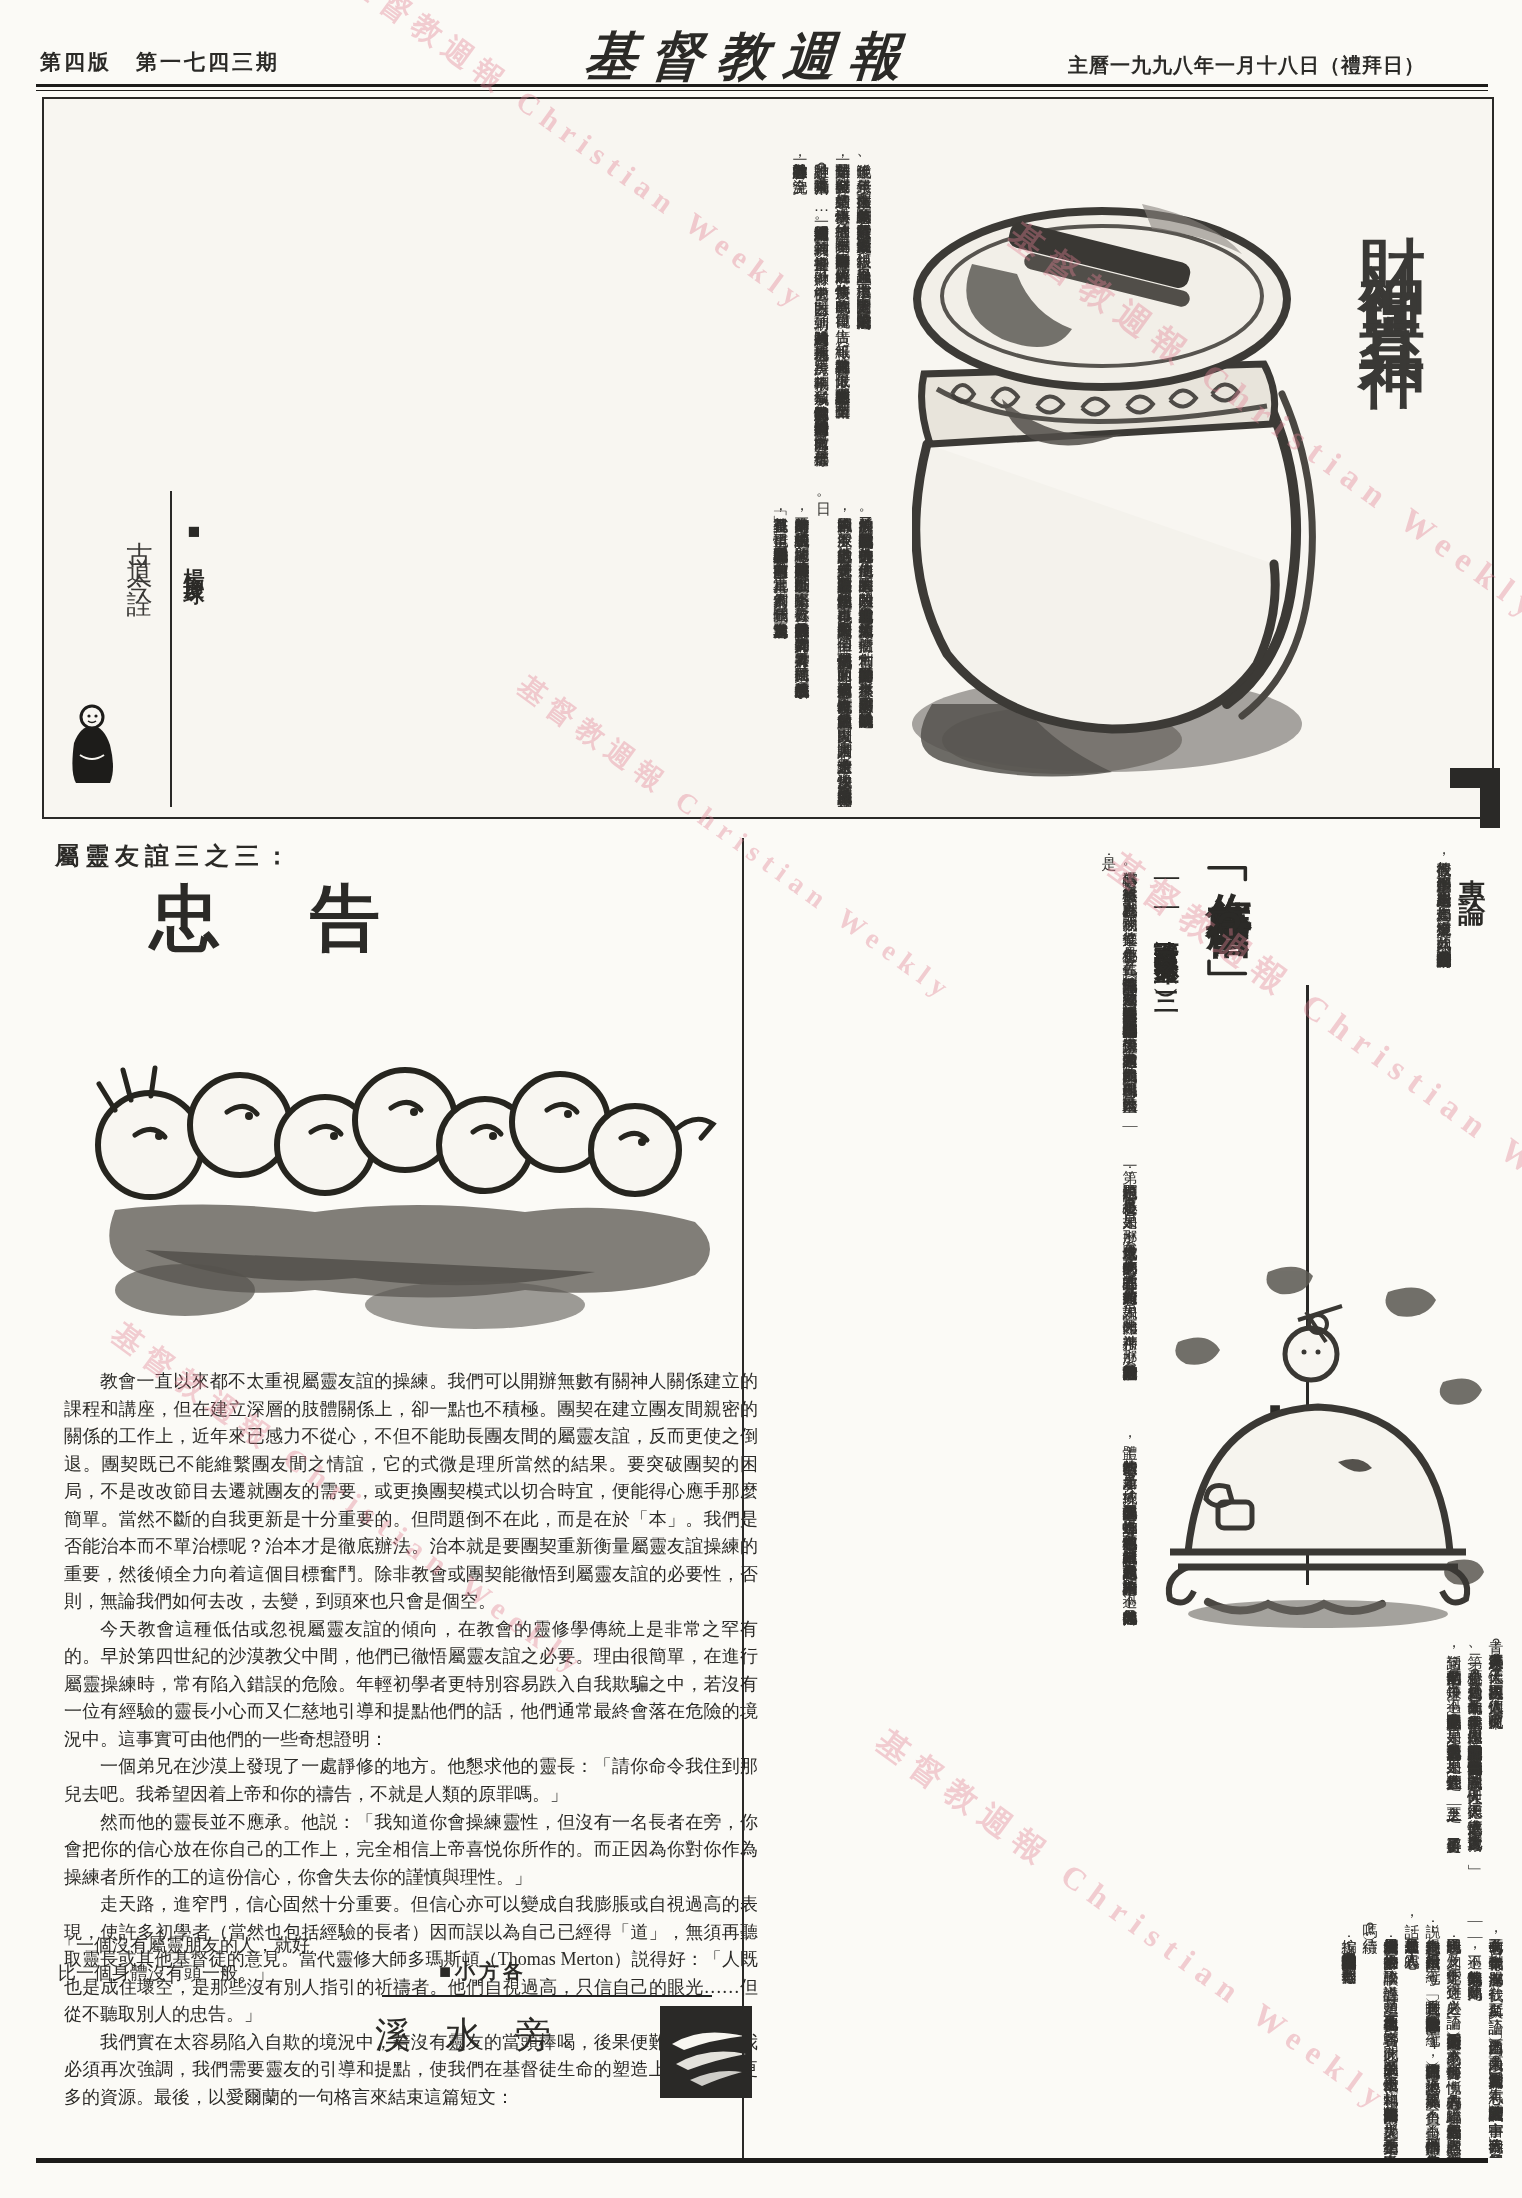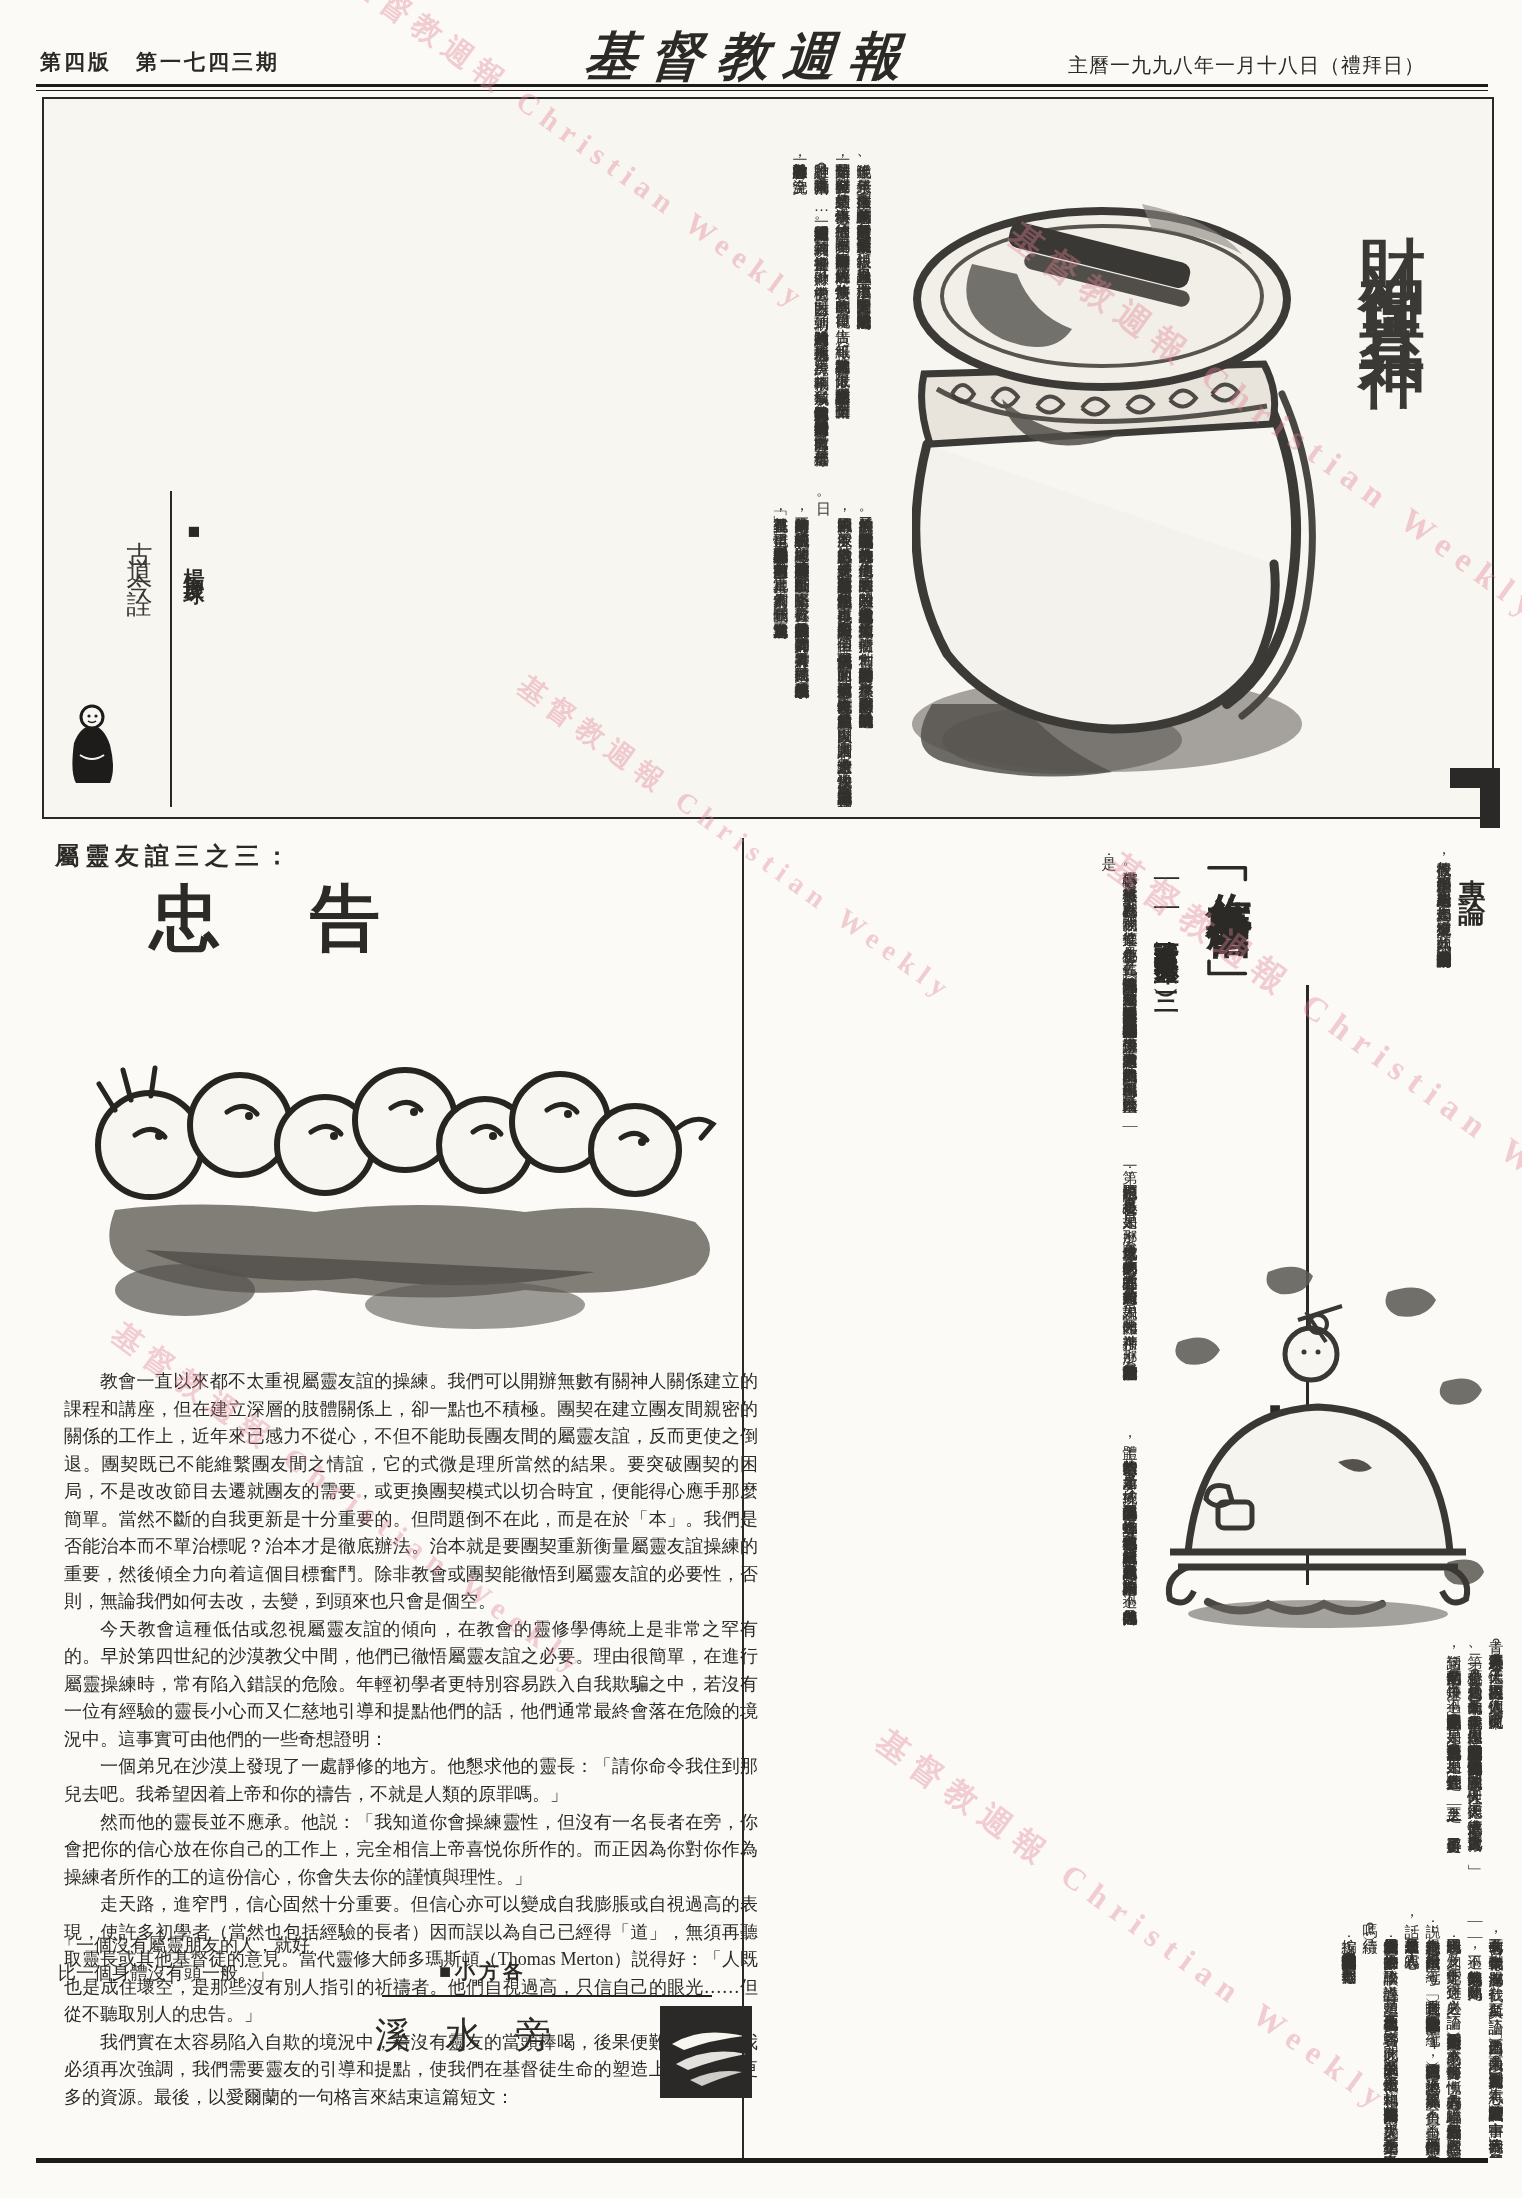--- a/index.html
+++ b/index.html
@@ -3,21 +3,21 @@
 <meta charset="utf-8">
 <style>
   html,body{margin:0;padding:0;}
   body{width:1522px;height:2198px;position:relative;background:#fbfaf6;
        font-family:"Liberation Serif","DejaVu Serif",serif;color:#2b2a27;overflow:hidden;}
   .abs{position:absolute;}
   
   .hdr-left{left:40px;top:48px;font-size:21px;letter-spacing:3px;font-weight:bold;}
   .hdr-title{left:585px;top:22px;font-size:52px;font-weight:bold;letter-spacing:14px;
              font-style:italic;transform:skewX(-4deg);}
-  .hdr-date{left:1068px;top:52px;font-size:20px;letter-spacing:1px;font-weight:normal;}
+  .hdr-date{left:1068px;top:52px;font-size:20px;letter-spacing:1px;font-weight:bold;}
   .hdr-rule1{left:36px;top:84px;width:1452px;height:3px;background:#1d1c1a;}
   .hdr-rule2{left:36px;top:90px;width:1452px;height:1px;background:#1d1c1a;}
   
   .topbox{left:42px;top:97px;width:1448px;height:718px;border:2px solid #2a2927;background:#f8f6f1;}
   .v{writing-mode:vertical-rl;text-orientation:upright;}
   .top-title{right:55px;top:85px;height:600px;font-size:66px;font-weight:bold;
              letter-spacing:26px;color:#3a3936;}
   .tier{font-size:15px;line-height:1.42;text-align:justify;color:#33322f;}
   .tier p{margin:0;text-indent:1em;}
   .tier1{left:18px;top:38px;width:812px;height:342px;}

